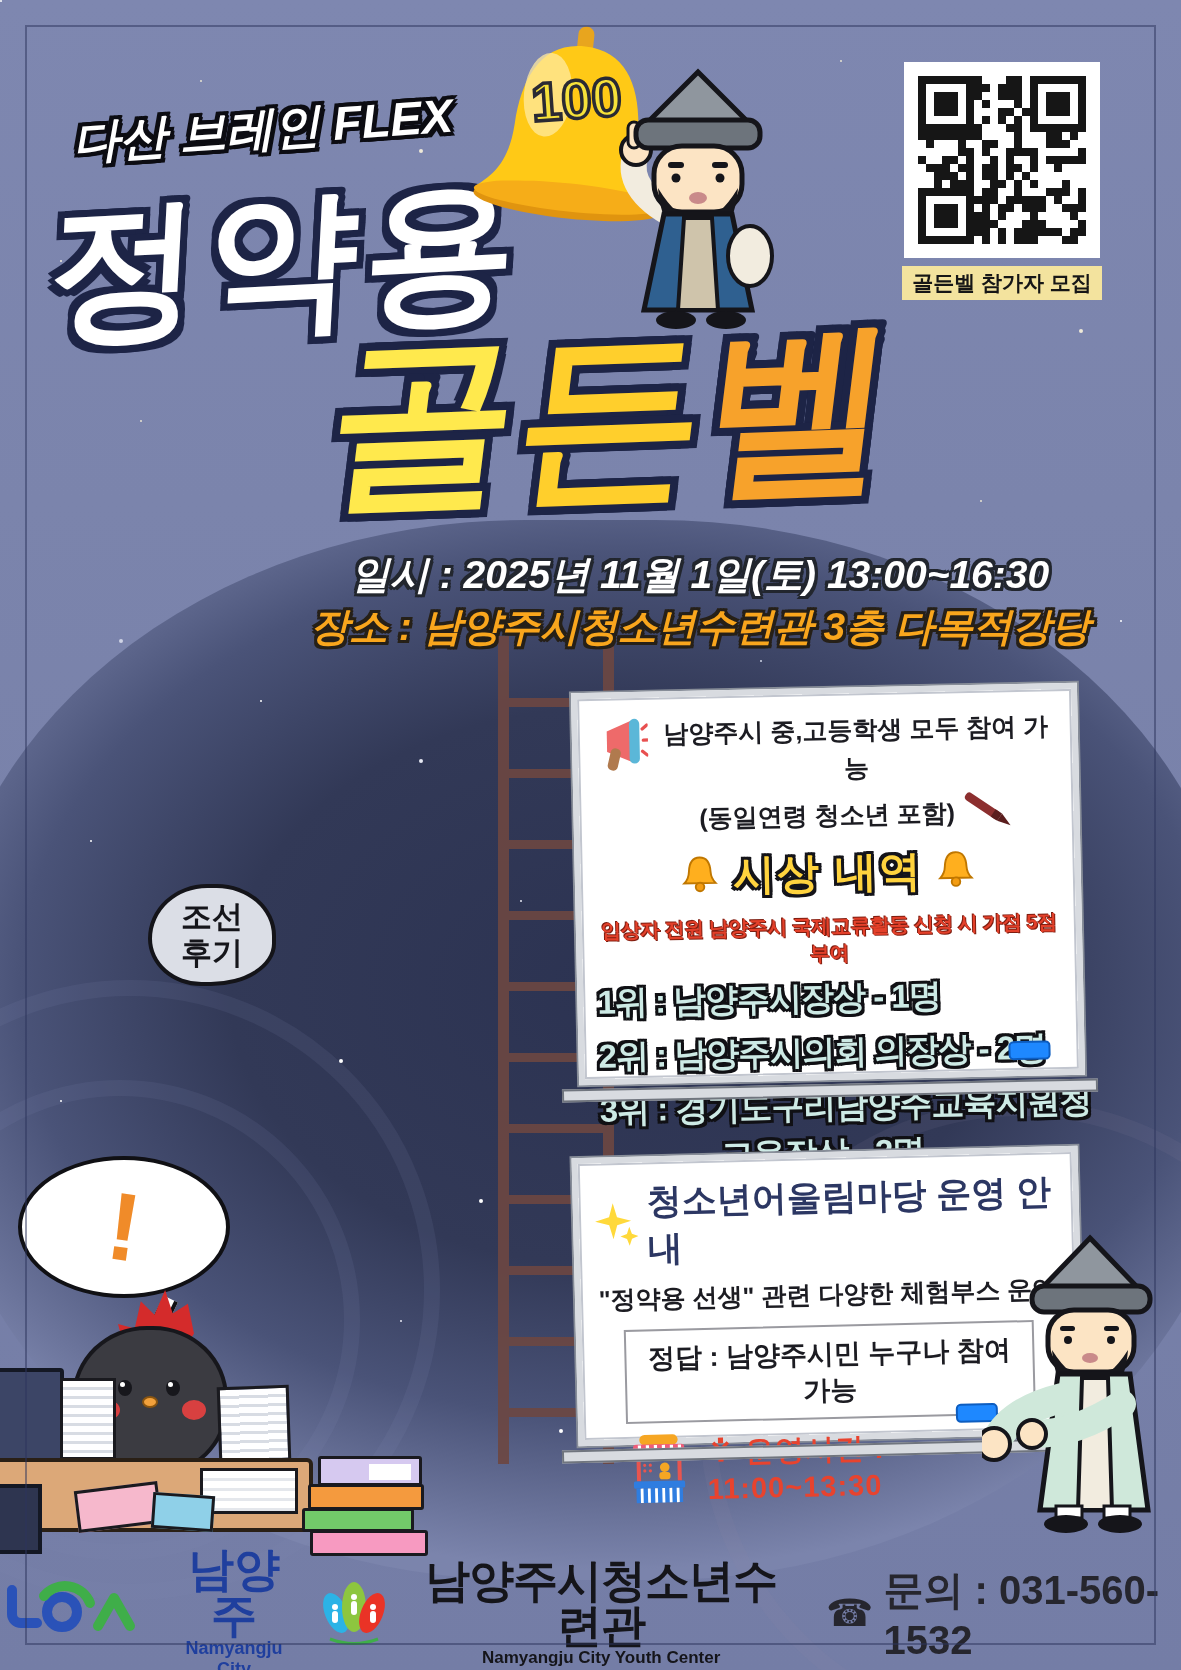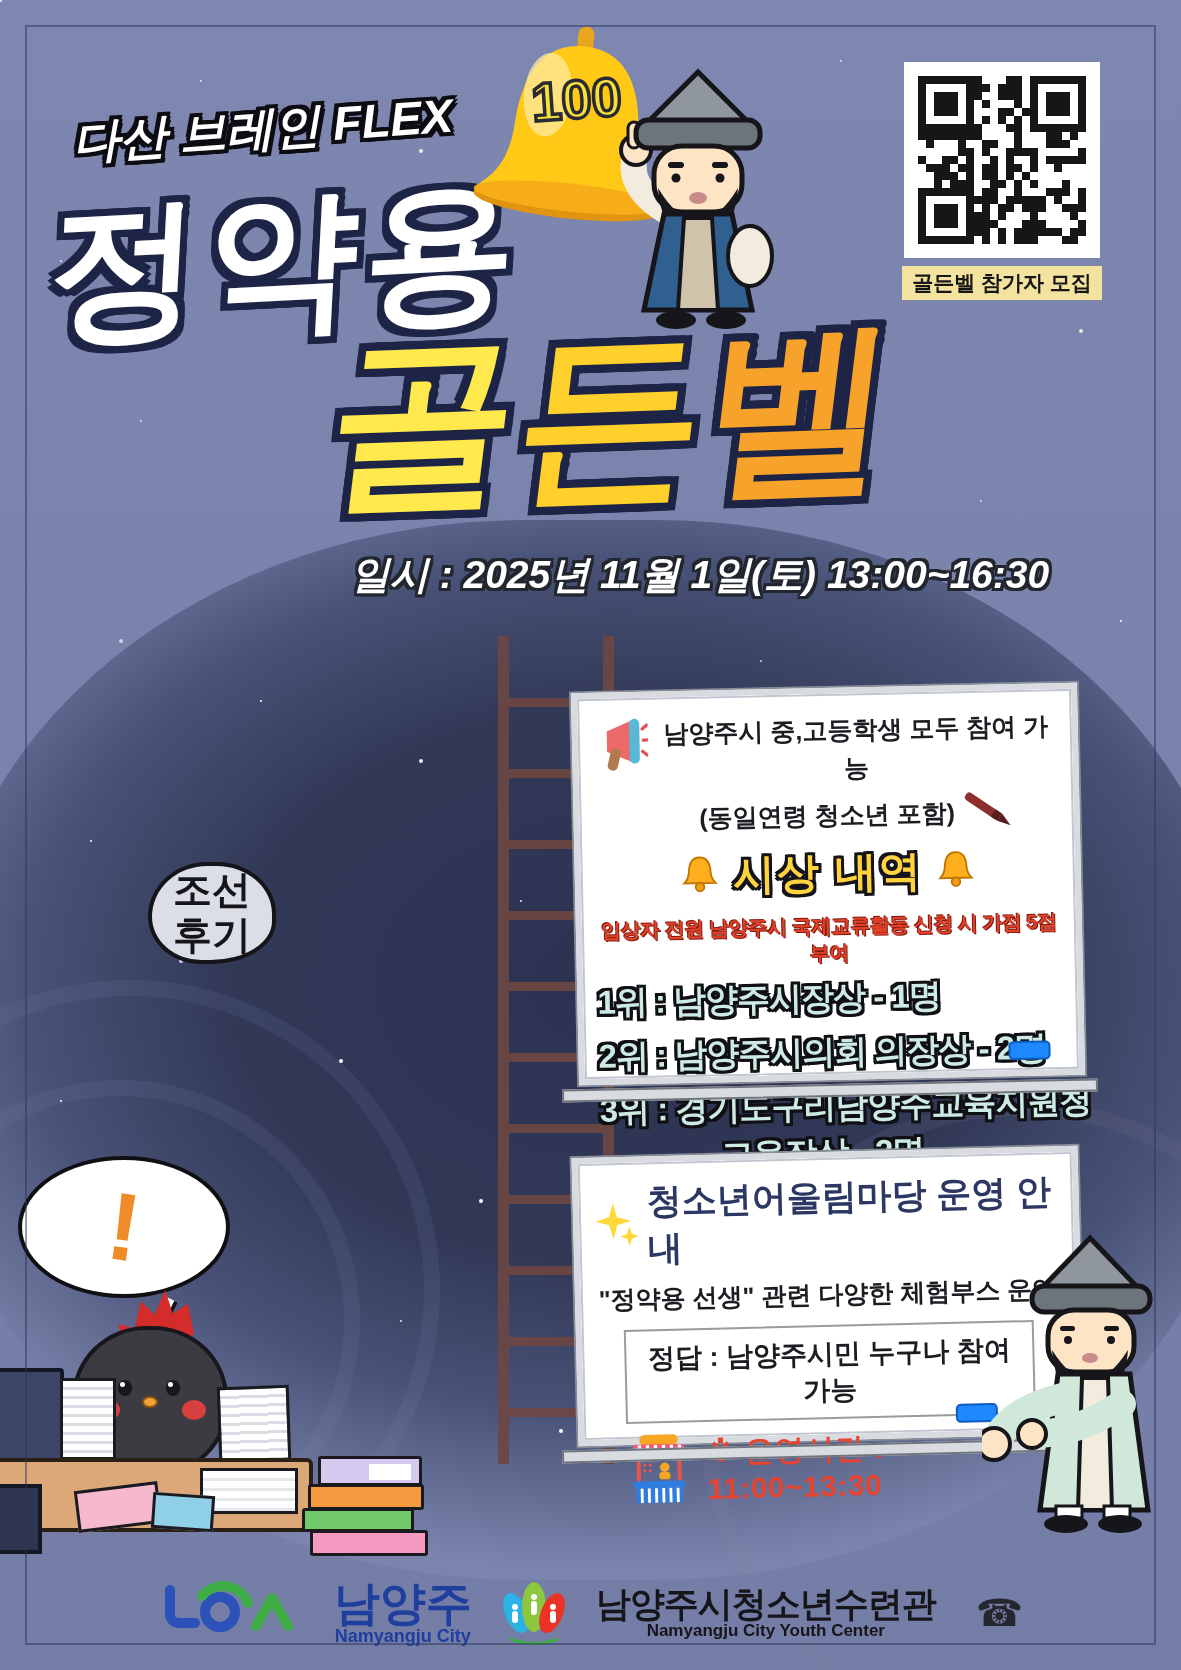--- a/index.html
+++ b/index.html
@@ -49,21 +49,21 @@
   .qr-box{background:#fff;padding:14px;display:inline-block;}
   #qr-grid{display:grid;grid-template-rows:repeat(21,8px);grid-template-columns:repeat(21,8px);}
   #qr-grid i{background:#161616;display:block;}
   .qr-label{display:inline-block;margin-top:8px;background:#f3e39e;color:#161616;font-size:21px;font-weight:800;padding:3px 10px;}
 
   
   .cloud{position:absolute;background:#dbdee6;border:4px solid #141419;display:flex;flex-direction:column;align-items:center;justify-content:center;
     color:#15151a;font-weight:900;text-align:center;z-index:8;line-height:1.15;}
   .c1{left:60px;top:758px;width:152px;height:118px;font-size:35px;border-radius:48% 52% 55% 45%/55% 60% 42% 50%;}
   .c2{left:232px;top:698px;width:168px;height:120px;font-size:56px;border-radius:55% 45% 50% 50%/60% 55% 45% 48%;}
-  .c3{left:148px;top:862px;width:128px;height:102px;font-size:39px;border-radius:50% 50% 55% 45%/58% 55% 45% 50%;}
+  .c3{left:148px;top:884px;width:128px;height:102px;font-size:31px;border-radius:50% 50% 55% 45%/58% 55% 45% 50%;}
   .c4{left:342px;top:800px;width:138px;height:124px;font-size:35px;border-radius:45% 55% 50% 50%/52% 60% 45% 50%;}
   .c5{left:46px;top:930px;width:162px;height:108px;font-size:54px;border-radius:52% 48% 50% 50%/60% 52% 48% 45%;}
 
   
   .board{position:absolute;background:#fff;border:6px solid #d8dbe0;box-shadow:0 0 0 2px #878d98,inset 0 0 0 2px #c2c6cf;z-index:9;}
   .board1{left:575px;top:688px;width:506px;height:392px;transform:rotate(-1.2deg);padding:18px 14px 8px;}
   .board2{left:575px;top:1152px;width:506px;height:288px;transform:rotate(-1.4deg);padding:16px 14px 8px;}
   .tray{position:absolute;background:#d8dbe0;border:2px solid #70757e;z-index:9;}
   .tray1{left:562px;top:1084px;width:536px;height:13px;transform:rotate(-1.2deg);}
   .tray2{left:562px;top:1444px;width:536px;height:13px;transform:rotate(-1.4deg);}
@@ -118,21 +118,21 @@
   .bk1{left:318px;top:328px;width:104px;height:30px;background:#d6c9f0;}
   .bk1 i{position:absolute;right:8px;top:5px;width:42px;height:16px;background:#fff;display:block;}
   .bk2{left:308px;top:356px;width:116px;height:26px;background:#f49a3e;}
   .bk3{left:302px;top:380px;width:112px;height:24px;background:#72c96a;}
   .bk4{left:310px;top:402px;width:118px;height:26px;background:#f79ac1;}
 
   
   .footer{position:absolute;left:0;top:1556px;width:1181px;height:114px;display:flex;align-items:center;justify-content:center;gap:26px;z-index:20;}
   .city-name{font-size:46px;font-weight:900;color:#1f3f9e;line-height:1;}
   .city-sub{font-size:18px;font-weight:800;color:#1f3f9e;margin-top:4px;}
-  .center-name{font-size:35px;font-weight:900;color:#15151a;line-height:1;letter-spacing:-1px;}
+  .center-name{font-size:45px;font-weight:900;color:#15151a;line-height:1;letter-spacing:-1px;}
   .center-sub{font-size:17px;font-weight:800;color:#15151a;margin-top:4px;}
   .contact{display:flex;align-items:center;gap:10px;font-size:40px;font-weight:900;color:#26262e;margin-left:14px;}
   .phone-glyph{font-size:38px;}
 </style>
 </head>
 <body>
 
 <div id="poster">
   <div class="night"></div>
   <div class="arc" style="left:-180px;top:980px;width:620px;height:620px;"></div>
@@ -425,20 +425,21 @@
           <i style="grid-area:21/13"></i>
           <i style="grid-area:21/14"></i>
           <i style="grid-area:21/15"></i>
           <i style="grid-area:21/19"></i>
           <i style="grid-area:21/20"></i>
         </div></div><br>
     <span class="qr-label">골든벨 참가자 모집</span>
   </div>
 
   <div class="line-datetime">일시 : 2025년 11월 1일(토) 13:00~16:30</div>
+  <div class="line-location">장소 : 남양주시청소년수련관 3층 다목적강당</div>
 
   <div class="cloud c3">
       <span>조선</span>
       <span>후기</span>
     </div>
 
   <div class="board board1">
     <div class="b1-row1">
       <span>
         <svg width="56" height="56" viewBox="0 0 60 60">
@@ -598,15 +599,16 @@
           </g>
         <path d="M12 64 q24 9 48 0" stroke="#3fae49" stroke-width="3" fill="none"></path>
       </svg>
     </span>
     <span style="text-align:center;">
       <span class="center-name">남양주시청소년수련관</span><br>
       <span class="center-sub">Namyangju City Youth Center</span>
     </span>
     <span class="contact">
       <span class="phone-glyph">☎</span>
+      <span>문의 : 031-560-1532</span>
     </span>
   </div>
 </div>
 
 </body></html>

